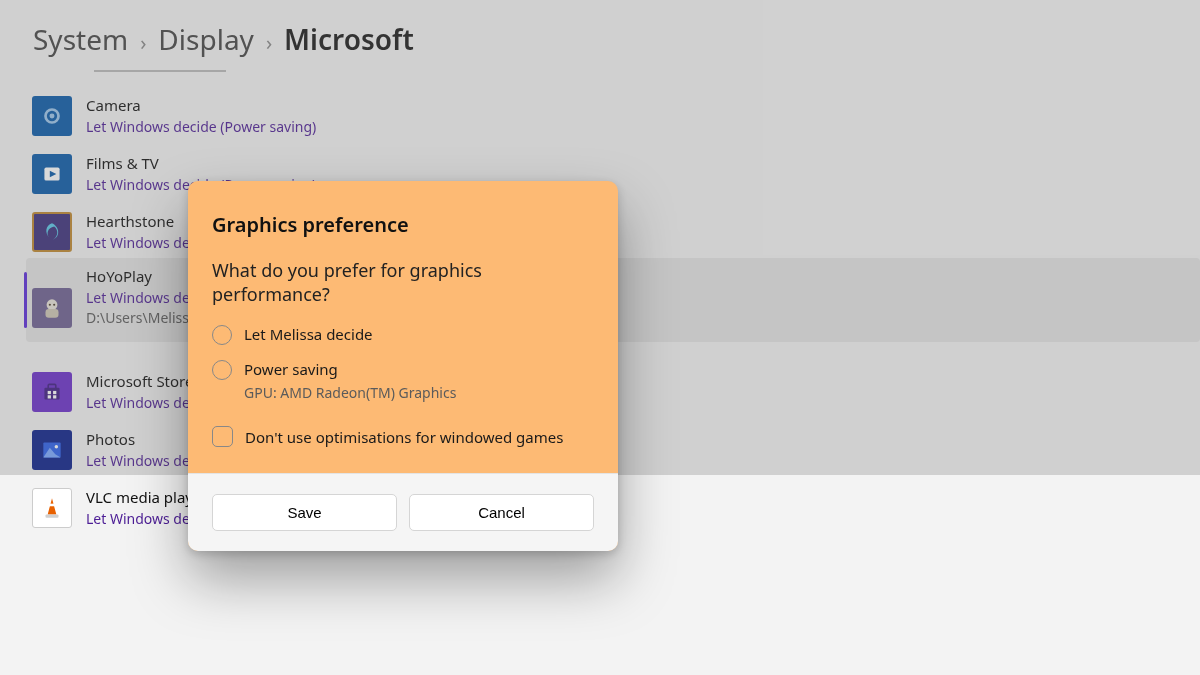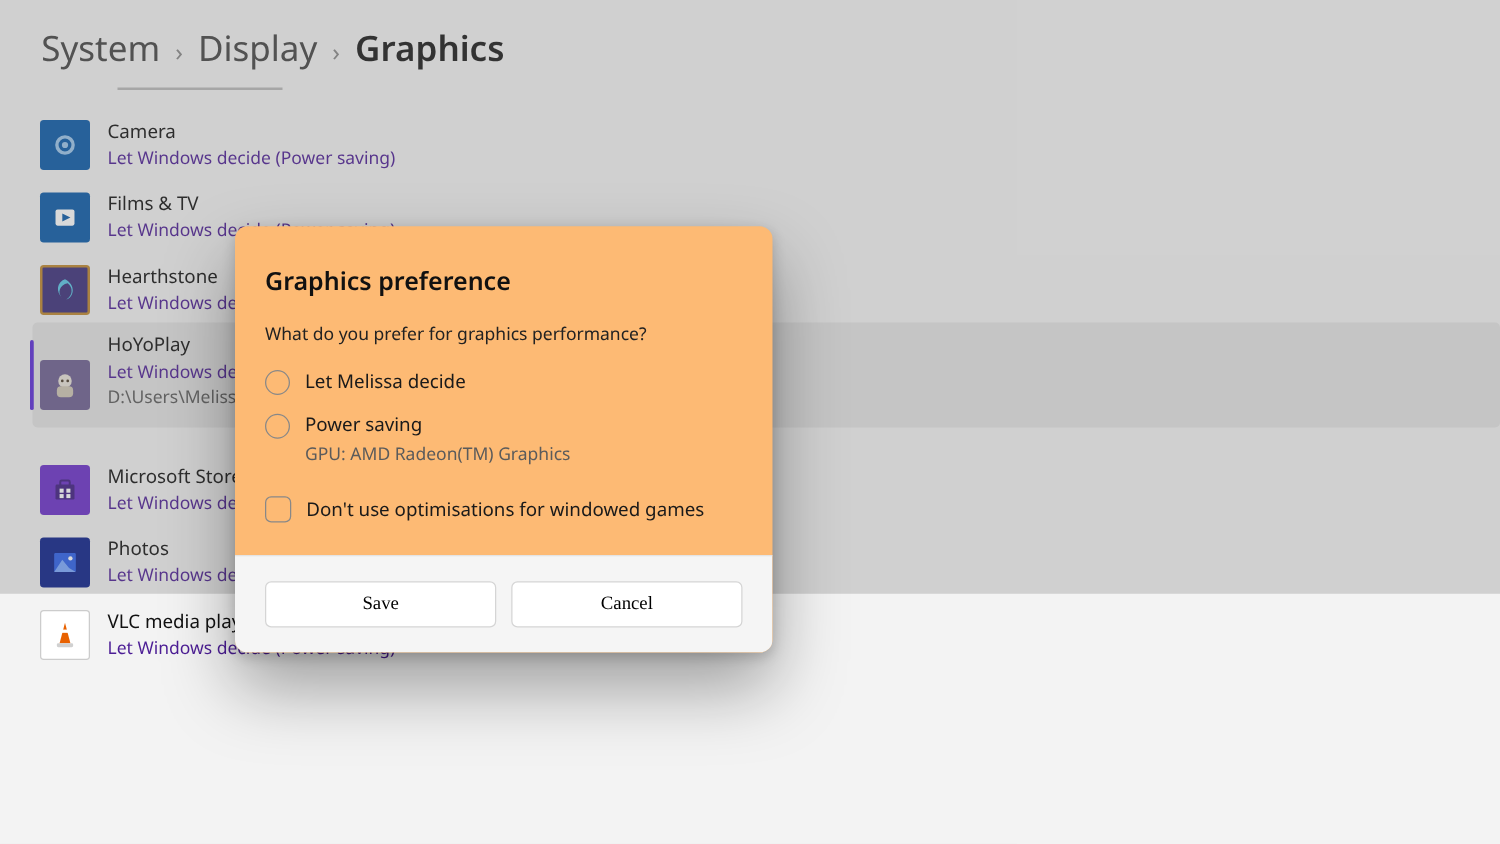--- a/index.html
+++ b/index.html
@@ -114,21 +114,21 @@
     overflow: hidden;
   }
   .dialog-body { padding: 30px 24px 26px 24px; }
   .dialog-title {
     font-size: 20px;
     font-weight: 600;
     margin-bottom: 20px;
     color: #111;
   }
   .dialog-q {
-    font-size: 14px;
+    font-size: 18px;
     color: #222;
     margin-bottom: 18px;
   }
   .radio-row {
     display: flex;
     align-items: flex-start;
     gap: 12px;
     margin-bottom: 14px;
     cursor: pointer;
   }
@@ -178,34 +178,34 @@
     gap: 12px;
   }
   .dlg-btn {
     flex: 1;
     padding: 9px 2px;
     font-size: 15px;
     background: #fff;
     border: 1px solid #d5d5d5;
     border-radius: 5px;
     cursor: pointer;
-    font-family: Liberation Serif, serif;
+    font-family: Liberation Sans, sans-serif;
   }
 </style>
 </head>
 <body>
 
 <div class="page">
 
   <div class="breadcrumb">
     <span class="crumb">System</span>
     <span class="sep">›</span>
     <span class="crumb">Display</span>
     <span class="sep">›</span>
-    <span class="crumb current">Graphics</span>
+    <span class="crumb current">Microsoft</span>
   </div>
   <div class="tab-stub"></div>
 
   <div class="app-list">
 
     <div class="app-row">
       <div class="app-icon icon-camera">
         <svg viewBox="0 0 24 24">
             <circle cx="12" cy="12" r="6" fill="none" stroke="#9cc5ea" stroke-width="2.5"></circle>
             <circle cx="12" cy="12" r="2.3" fill="#9cc5ea"></circle>

